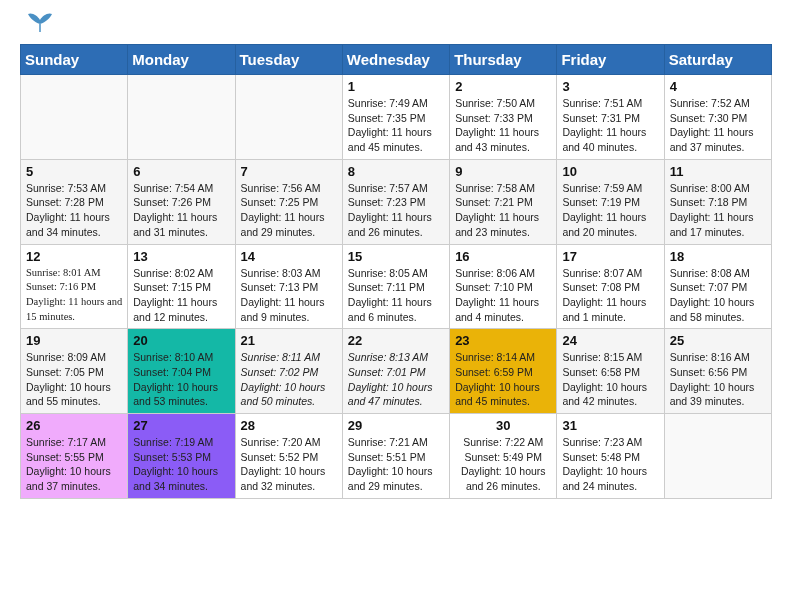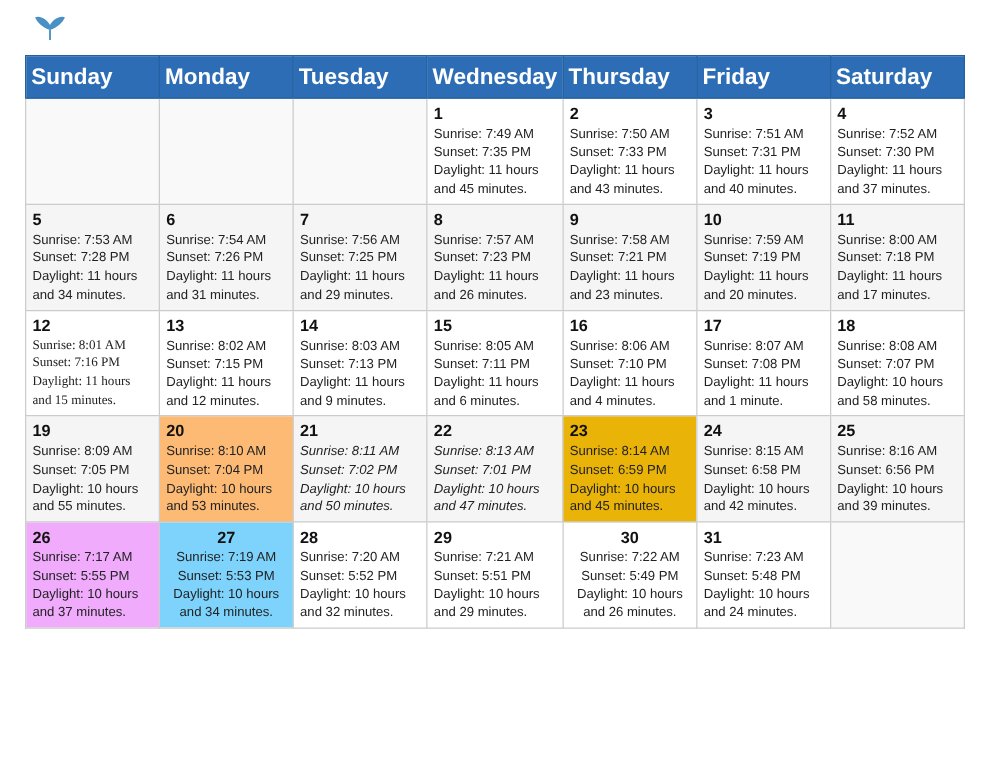--- a/index.html
+++ b/index.html
@@ -43,21 +43,21 @@
       color: #333;
     }
     .calendar {
       width: 100%;
       border-collapse: collapse;
       border: 1px solid #ccc;
     }
     .calendar th {
       background-color: #2d6db5;
       color: #fff;
-      font-size: 18px;
+      font-size: 15px;
       font-weight: bold;
       padding: 6px 4px;
       text-align: left;
       border: 1px solid #2560a0;
     }
     .calendar td {
       vertical-align: top;
       border: 1px solid #ccc;
       padding: 4px 5px;
       width: calc(100% / 7);
@@ -238,21 +238,21 @@
 Daylight: 10 hours and 58 minutes.</div>
         </td>
       </tr>
       <tr>
         <td style="background: rgb(245, 245, 245);">
           <span class="day-num">19</span>
           <div class="day-info" style="white-space: pre-line;">Sunrise: 8:09 AM
 Sunset: 7:05 PM
 Daylight: 10 hours and 55 minutes.</div>
         </td>
-        <td style="background: #fdba74;">
+        <td style="background: #14b8a6;">
           <span class="day-num">20</span>
           <div class="day-info" style="white-space: pre-line;">Sunrise: 8:10 AM
 Sunset: 7:04 PM
 Daylight: 10 hours and 53 minutes.</div>
         </td>
         <td style="background: rgb(245, 245, 245);">
           <span class="day-num">21</span>
           <div class="day-info" style="white-space: pre-line; font-style: italic;">Sunrise: 8:11 AM
 Sunset: 7:02 PM
 Daylight: 10 hours and 50 minutes.</div>
@@ -282,21 +282,21 @@
 Daylight: 10 hours and 39 minutes.</div>
         </td>
       </tr>
       <tr>
         <td style="background: #f0abfc;">
           <span class="day-num">26</span>
           <div class="day-info" style="white-space: pre-line;">Sunrise: 7:17 AM
 Sunset: 5:55 PM
 Daylight: 10 hours and 37 minutes.</div>
         </td>
-        <td style="background: #7dd3fc; text-align: center;">
+        <td style="background: #8b5cf6;">
           <span class="day-num">27</span>
           <div class="day-info" style="white-space: pre-line;">Sunrise: 7:19 AM
 Sunset: 5:53 PM
 Daylight: 10 hours and 34 minutes.</div>
         </td>
         <td style="background: rgb(255, 255, 255);">
           <span class="day-num">28</span>
           <div class="day-info" style="white-space: pre-line;">Sunrise: 7:20 AM
 Sunset: 5:52 PM
 Daylight: 10 hours and 32 minutes.</div>

